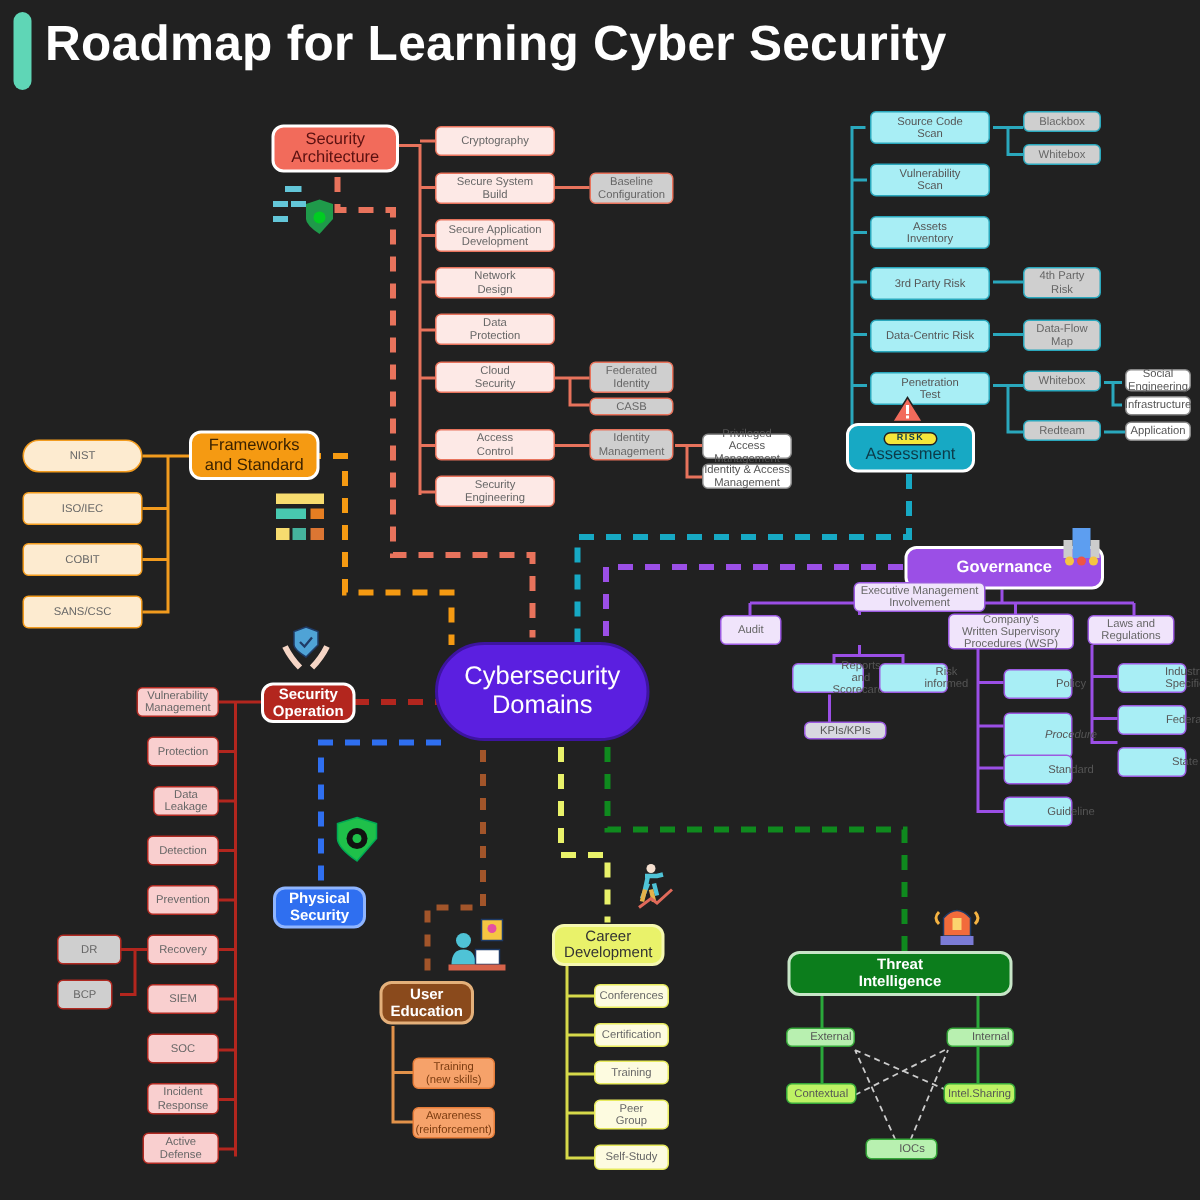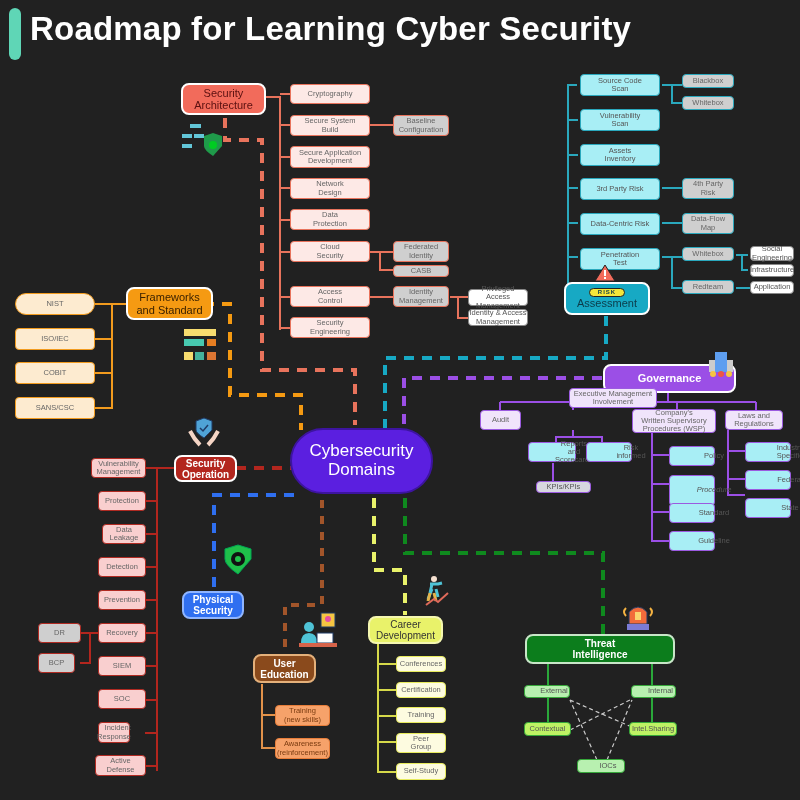--- a/index.html
+++ b/index.html
@@ -256,21 +256,21 @@
 <div class="node leaf-so" style="left:98px;top:491px;width:48px;height:20px;"><span>Protection</span></div>
 <div class="node leaf-so" style="left:102px;top:524px;width:44px;height:20px;"><span>Data
 Leakage</span></div>
 <div class="node leaf-so" style="left:98px;top:557px;width:48px;height:20px;"><span>Detection</span></div>
 <div class="node leaf-so" style="left:98px;top:590px;width:48px;height:20px;"><span>Prevention</span></div>
 <div class="node leaf-so" style="left:98px;top:623px;width:48px;height:20px;"><span>Recovery</span></div>
 <div class="node leaf-so-grey" style="left:38px;top:623px;width:43px;height:20px;"><span>DR</span></div>
 <div class="node leaf-so-grey" style="left:38px;top:653px;width:37px;height:20px;"><span>BCP</span></div>
 <div class="node leaf-so" style="left:98px;top:656px;width:48px;height:20px;"><span>SIEM</span></div>
 <div class="node leaf-so" style="left:98px;top:689px;width:48px;height:20px;"><span>SOC</span></div>
-<div class="node leaf-so" style="left:98px;top:722px;width:32px;height:21px;text-align:right;"><span>Incident
+<div class="node leaf-so" style="left:98px;top:722px;width:48px;height:21px;"><span>Incident
 Response</span></div>
 <div class="node leaf-so" style="left:95px;top:755px;width:51px;height:21px;"><span>Active
 Defense</span></div>
 
 <div class="icon" style="left:222px;top:543px;">
   <svg width="32" height="32">
       <path d="M16 2 L29 6 V16 Q16 31 16 31 Q3 22 3 16 V6Z" fill="#1fc04a" stroke="#0a5"></path>
       <circle cx="16" cy="16" r="7" fill="#111"></circle>
       <circle cx="16" cy="16" r="3" fill="#1fc04a"></circle>
     </svg>

